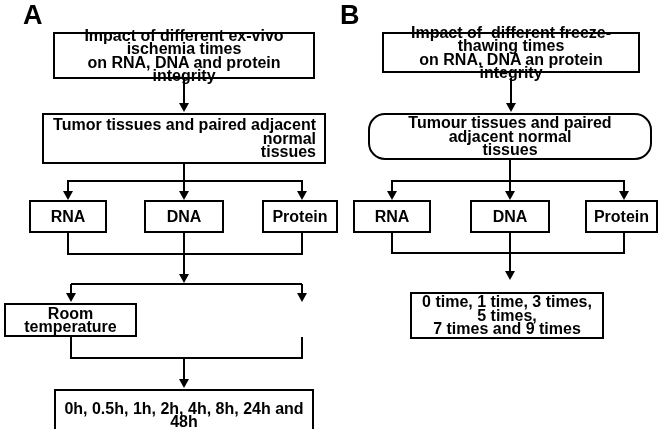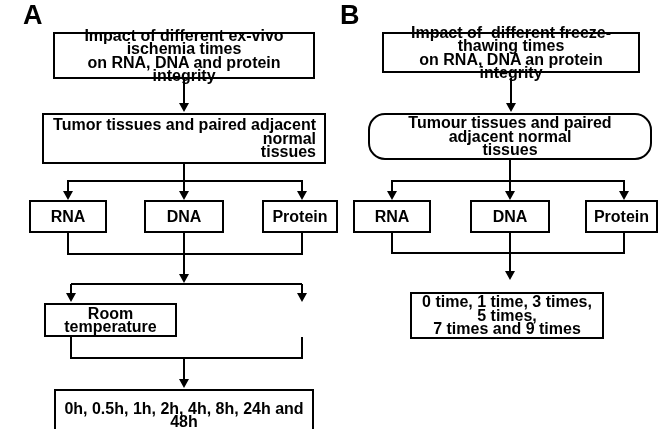--- a/index.html
+++ b/index.html
@@ -103,21 +103,21 @@
 
   <div class="box" style="left:42px; top:113px; width:284px; height:51px;text-align:right;">Tumor tissues and paired adjacent normal
 tissues</div>
 
   <div class="box" style="left:29px; top:200px; width:78px; height:33px;">RNA</div>
 
   <div class="box" style="left:144px; top:200px; width:80px; height:33px;">DNA</div>
 
   <div class="box" style="left:262px; top:200px; width:76px; height:33px;">Protein</div>
 
-  <div class="box" style="left:4px; top:303px; width:133px; height:34px;margin-left:40px;">Room temperature</div>
+  <div class="box" style="left:4px; top:303px; width:133px; height:34px;">Room temperature</div>
 
 
   <div class="box" style="left:54px; top:389px; width:260px; height:52px;">0h, 0.5h, 1h, 2h, 4h, 8h, 24h and 48h</div>
 
   <div class="panel-label" style="left:340px; top:2px;">B</div>
 
   <div class="box" style="left:382px; top:32px; width:258px; height:41px;">Impact of  different freeze-thawing times
 on RNA, DNA an protein integrity</div>
 
   <div class="box" style="left:368px; top:113px; width:284px; height:47px;border-radius:17px;">Tumour tissues and paired adjacent normal

